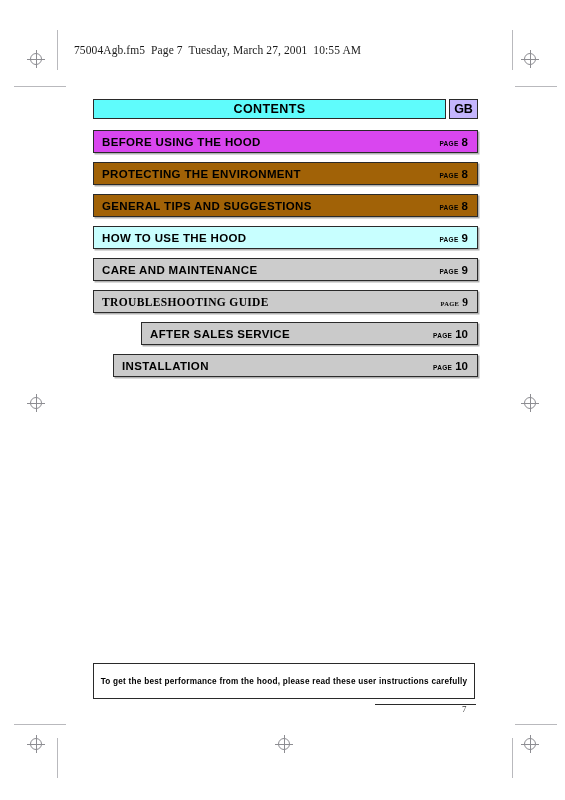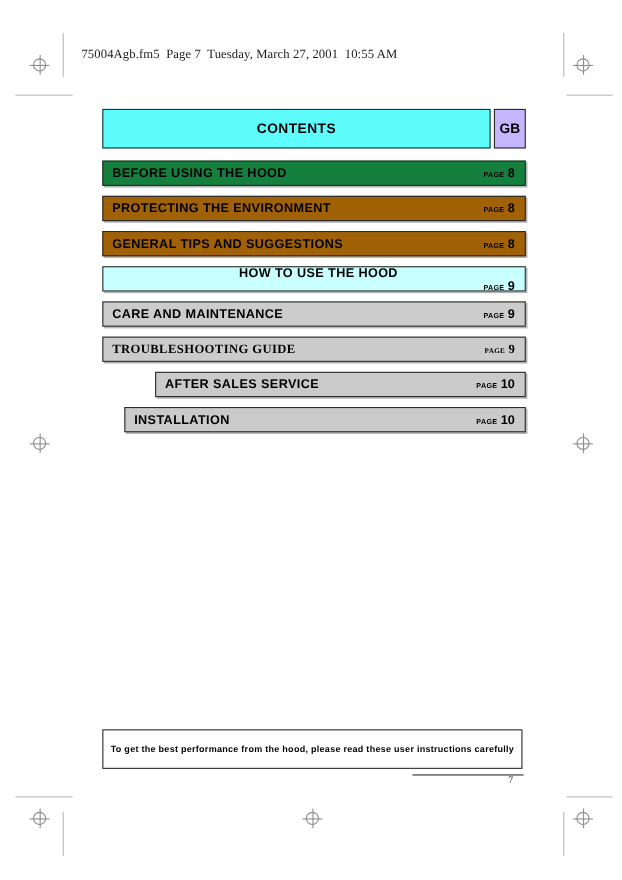--- a/index.html
+++ b/index.html
@@ -71,21 +71,21 @@
   #content-area {
     position: absolute;
     left: 93px;
     top: 99px;
     width: 385px;
   }
 
   .title-row {
     display: flex;
     align-items: stretch;
-    height: 36px;
+    height: 20px;
     margin-bottom: 11px;
   }
   .title-bar {
     flex: 1 1 auto;
     border: 1px solid #2a2a2a;
     box-sizing: border-box;
     display: flex;
     align-items: center;
     justify-content: center;
     font-size: 12.5px;
@@ -235,21 +235,21 @@
 
   <div class="doc-header">75004Agb.fm5  Page 7  Tuesday, March 27, 2001  10:55 AM</div>
 
   <div id="content-area">
 
     <div class="title-row">
       <div class="title-bar" style="background:#5FFCFC;">CONTENTS</div>
       <div class="lang-box" style="background:#c4b5fd;">GB</div>
     </div>
 
-    <div class="toc-row" style="background:#15803d;">
+    <div class="toc-row" style="background:#d946ef;">
       <span class="toc-label">BEFORE USING THE HOOD</span>
       <span class="toc-page">
         <span class="toc-page-word">PAGE</span>
         <span class="toc-page-num">8</span>
       </span>
     </div>
 
     <div class="toc-row" style="background:#a16207;">
       <span class="toc-label">PROTECTING THE ENVIRONMENT</span>
       <span class="toc-page">
@@ -259,21 +259,21 @@
     </div>
 
     <div class="toc-row" style="background:#a16207;">
       <span class="toc-label">GENERAL TIPS AND SUGGESTIONS</span>
       <span class="toc-page">
         <span class="toc-page-word">PAGE</span>
         <span class="toc-page-num">8</span>
       </span>
     </div>
 
-    <div class="toc-row" style="background:#C8FFFF;flex-direction:column;">
+    <div class="toc-row" style="background:#C8FFFF;">
       <span class="toc-label">HOW TO USE THE HOOD</span>
       <span class="toc-page">
         <span class="toc-page-word">PAGE</span>
         <span class="toc-page-num">9</span>
       </span>
     </div>
 
     <div class="toc-row" style="background:#CCCCCC;">
       <span class="toc-label">CARE AND MAINTENANCE</span>
       <span class="toc-page">

